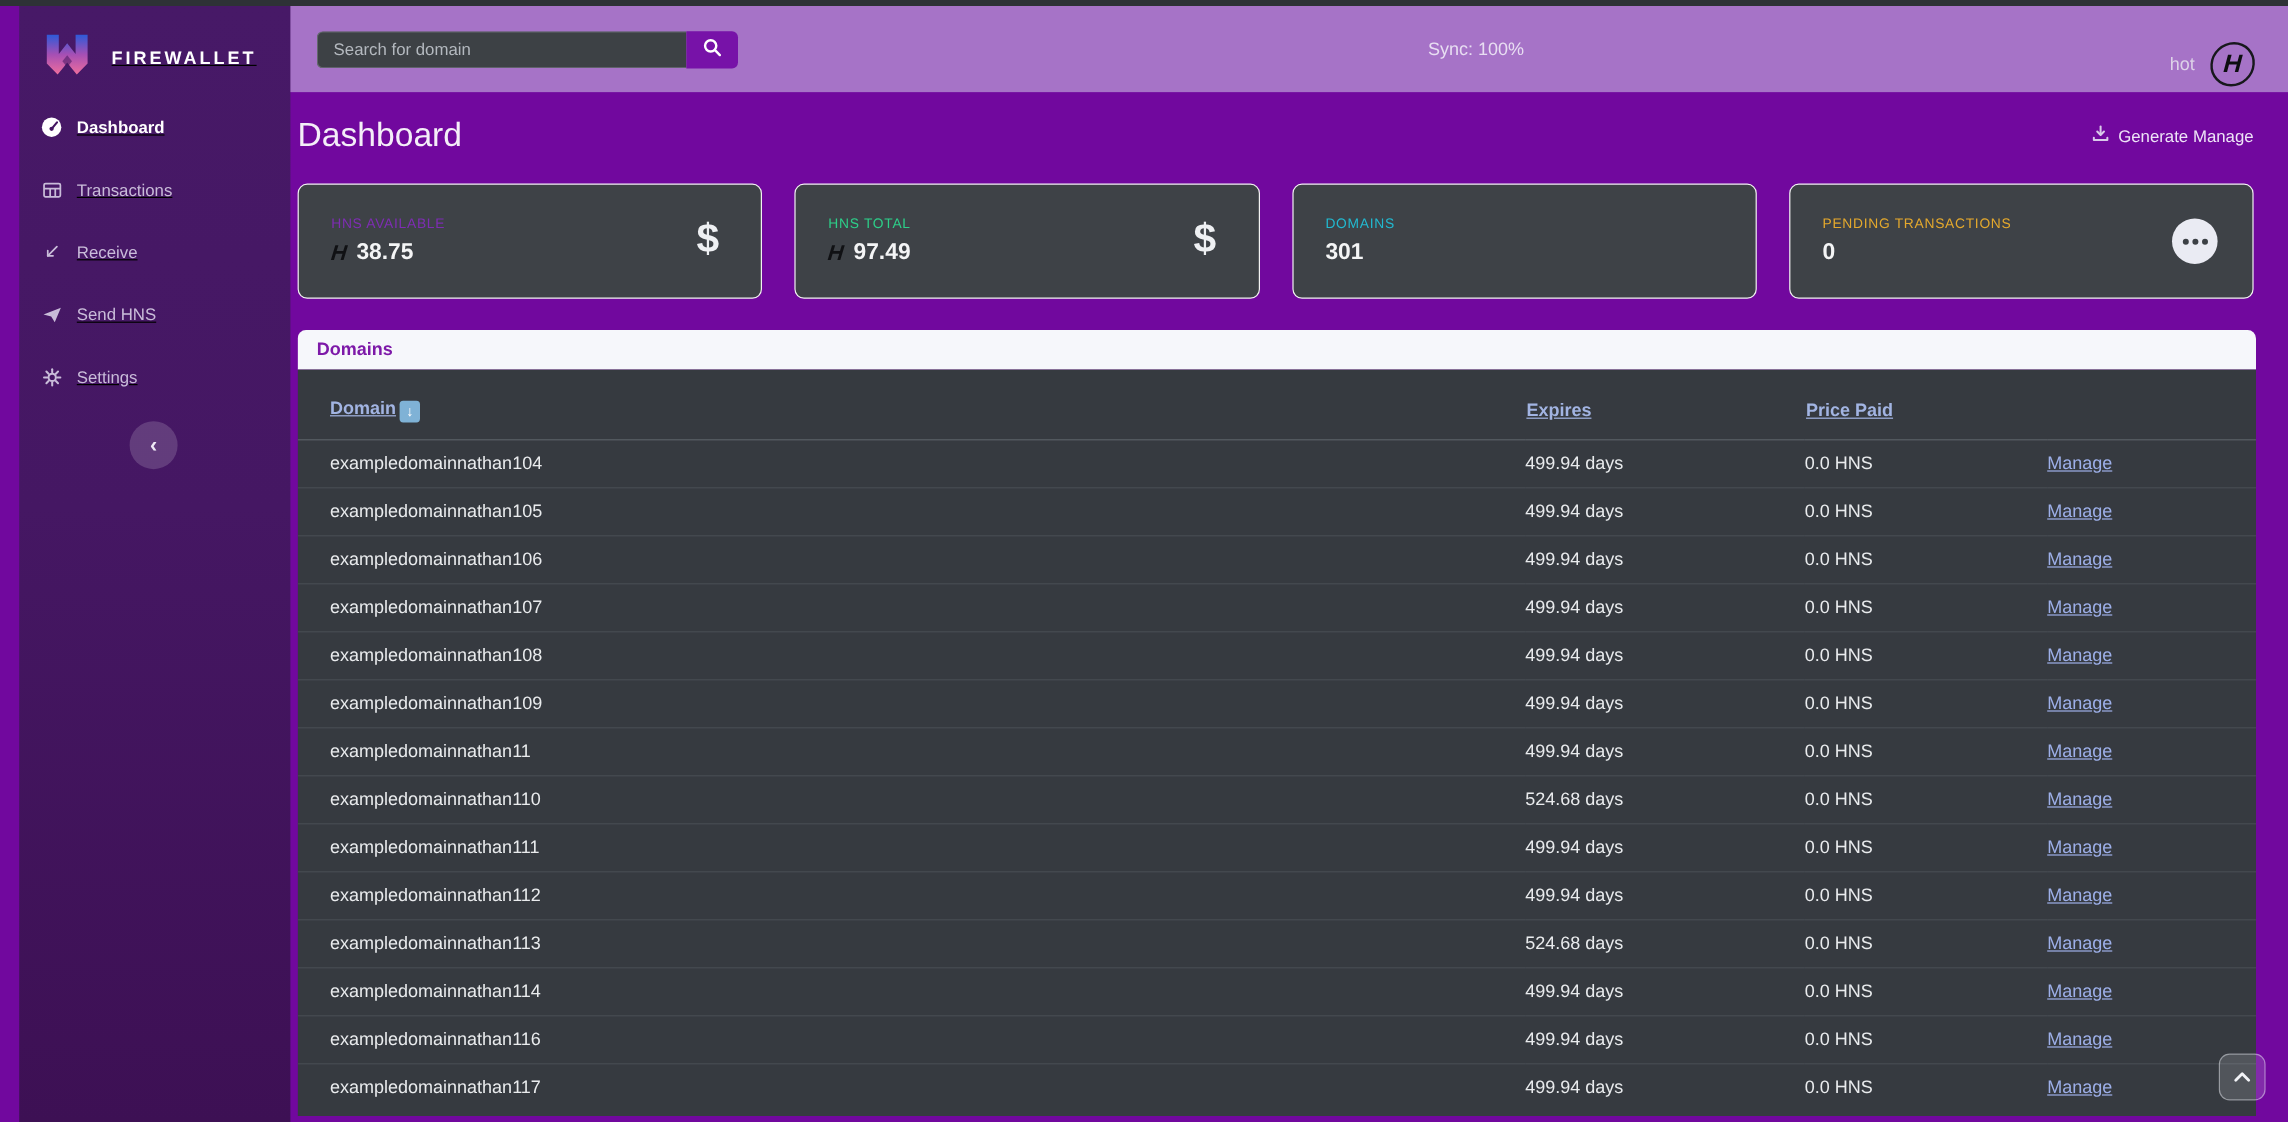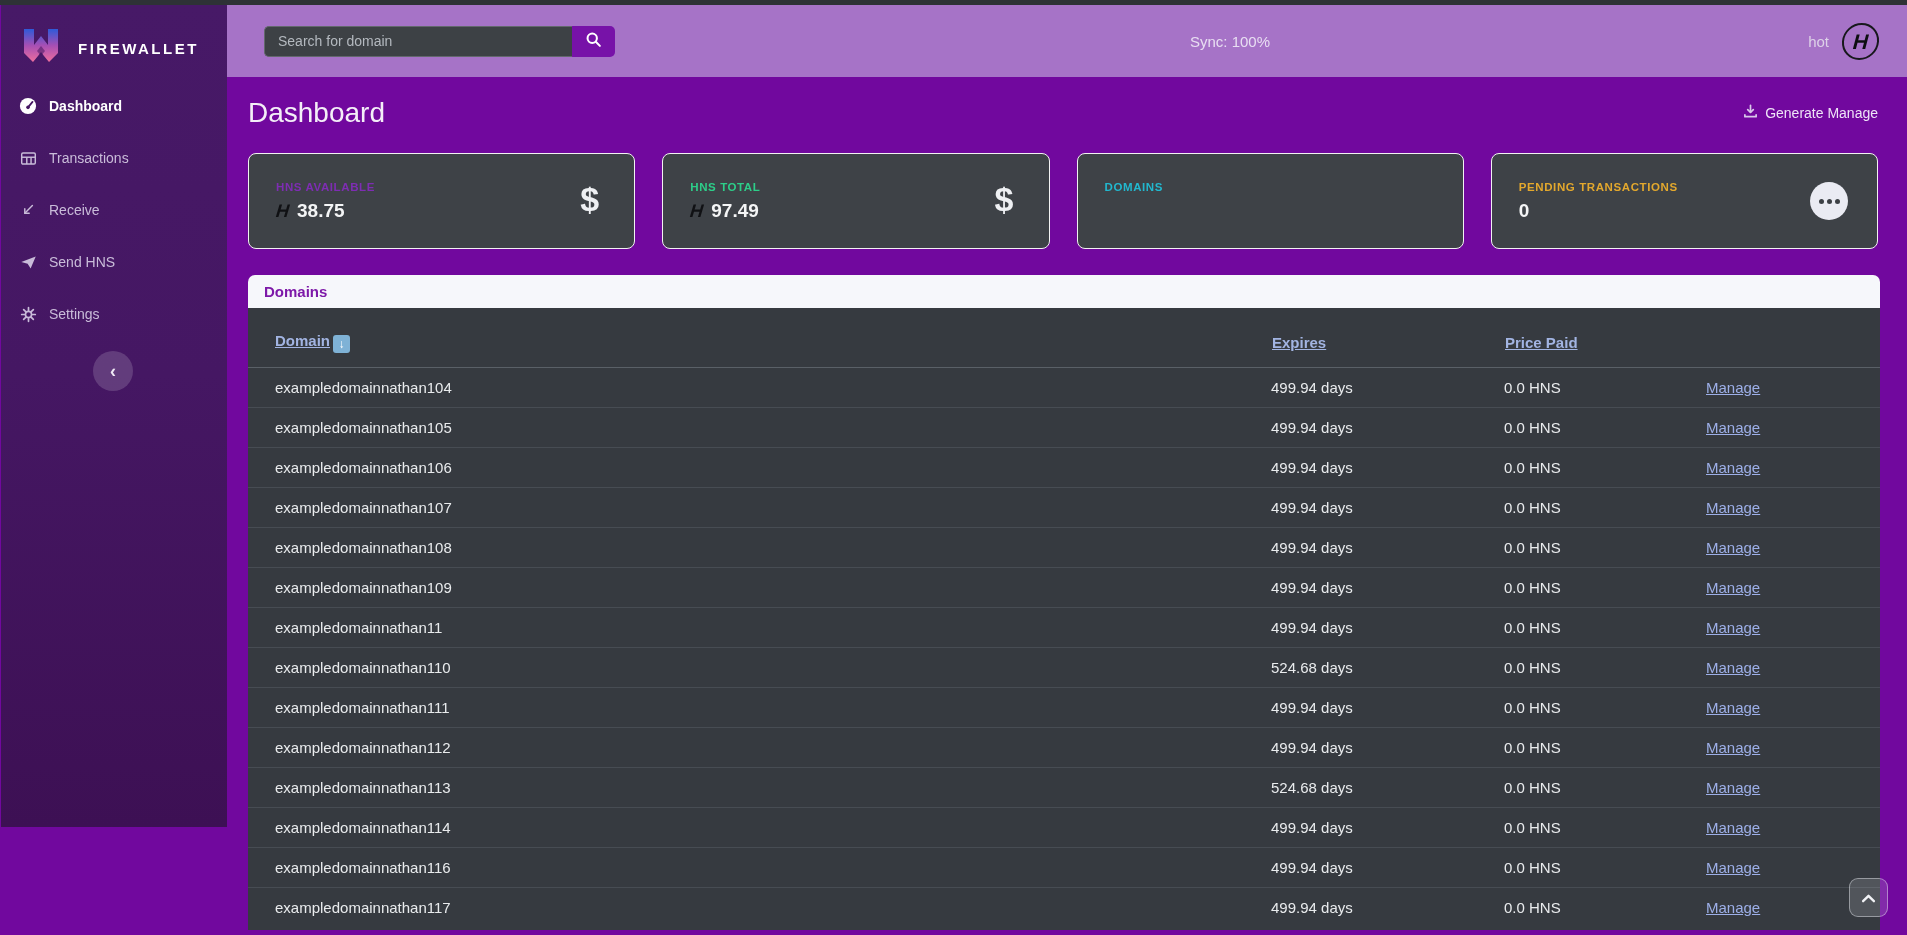--- a/index.html
+++ b/index.html
@@ -7,23 +7,24 @@
   body {
     position:relative; overflow:hidden;
     font-family:"Liberation Sans", sans-serif;
     background:#71089e;
   }
   
   .top-strip { position:absolute; top:0; left:0; width:1907px; height:5px; background:#2e3236; z-index:20; }
 
   
   .sidebar {
-    position:absolute; top:5px; left:1px; width:226px; height:822px;
+    position:absolute; top:5px; left:16px; width:226px; height:930px;
     background:linear-gradient(180deg,#471967 0%, #451763 45%, #3d1054 100%);
     z-index:10;
+    text-decoration:underline;
   }
   .brand { display:flex; align-items:center; gap:16px; padding:14px 0 0 19px; height:72px; }
   .brand-name { color:#ffffff; font-size:15px; font-weight:800; letter-spacing:2.5px; }
   .nav { margin-top:3px; }
   .nav-item { height:52px; display:flex; align-items:center; gap:12px; padding-left:18px;
               color:#c9bcd9; font-size:14px; cursor:pointer; }
   .nav-item.active { color:#ffffff; font-weight:700; }
   .nav-icon { width:18px; height:18px; display:inline-flex; align-items:center; justify-content:center; flex:0 0 18px; }
   .collapse-btn {
     position:absolute; left:92px; top:346px; width:40px; height:40px; border-radius:50%;
@@ -42,21 +43,21 @@
     border-radius:5px 0 0 5px; color:#e8e9ea; font-size:14px; padding:0 13px; outline:none;
     font-family:"Liberation Sans", sans-serif;
   }
   .search-input::placeholder { color:#b4b9bf; }
   .search-btn {
     width:43px; height:31px; background:#7712a8; border:none; border-radius:0 5px 5px 0;
     display:flex; align-items:center; justify-content:center; cursor:pointer;
   }
   .sync { position:absolute; left:964px; top:0; height:72px; display:flex; align-items:center;
           color:#e8def2; font-size:15px; }
-  .wallet-box { position:absolute; right:28px; top:0; height:72px; display:flex; align-items:center; gap:13px; }
+  .wallet-box { position:absolute; right:28px; top:12px; height:72px; display:flex; align-items:center; gap:13px; }
   .wallet-name { color:#ddd2e8; font-size:15px; }
   .wallet-avatar {
     width:37px; height:37px; border-radius:50%; border:2px solid #17181c;
     display:flex; align-items:center; justify-content:center;
     color:#0d0e11; font-weight:900; font-style:italic; font-size:21px; transform:skew(-4deg);
     cursor:pointer;
   }
 
   
   .main { position:absolute; left:226px; top:77px; width:1681px; height:858px; background:#71089e; }
@@ -64,21 +65,21 @@
                display:flex; justify-content:space-between; align-items:center; }
   .page-title { color:#f4eef8; font-size:28px; font-weight:400; }
   .report-btn { display:flex; align-items:center; gap:7px; color:#eee4f7; font-size:14px;
                 background:none; border:none; cursor:pointer; font-family:"Liberation Sans", sans-serif; }
 
   
   .cards { position:absolute; left:22px; top:76px; width:1630px;
            display:grid; grid-template-columns:repeat(4,1fr); gap:27px; }
   .card { position:relative; height:96px; background:#3e4247; border:1px solid #f2f2f2;
           border-radius:8px; padding:27px 24px 0 27px; }
-  .card-label { font-size:11.5px; font-weight:700; letter-spacing:0.6px; }
+  .card-label { font-size:11.5px; font-weight:400; letter-spacing:0.6px; }
   .card-value-row { margin-top:7px; display:flex; align-items:center; gap:8px; }
   .card-value { color:#f4f5f6; font-size:19px; font-weight:700; }
   .hns-mini { color:#101114; font-weight:900; font-style:italic; font-size:18px; transform:skew(-6deg); }
   .dollar-glyph { position:absolute; right:35px; top:50%; transform:translateY(-54%);
                   color:#eef0f3; font-size:34px; font-weight:700; }
   .ellipsis-btn { position:absolute; right:29px; top:50%; transform:translateY(-50%);
                   width:38px; height:38px; border-radius:50%; background:#eaebf3; border:none;
                   display:flex; align-items:center; justify-content:center; gap:3px; cursor:pointer; }
   .ellipsis-btn i { width:5px; height:5px; border-radius:50%; background:#3c4045; }
   .lbl-available { color:#7e2db3; }
@@ -244,20 +245,23 @@
     <div class="card">
       <div class="card-label lbl-total">HNS TOTAL</div>
       <div class="card-value-row">
         <span class="hns-mini">H</span>
         <span class="card-value">97.49</span>
       </div>
       <span class="dollar-glyph">$</span>
     </div>
     <div class="card">
       <div class="card-label lbl-domains">DOMAINS</div>
+      <div class="card-value-row">
+        <span class="card-value">301</span>
+      </div>
     </div>
     <div class="card">
       <div class="card-label lbl-pending">PENDING TRANSACTIONS</div>
       <div class="card-value-row">
         <span class="card-value">0</span>
       </div>
       <button class="ellipsis-btn">
         <i></i>
           <i></i>
           <i></i>

